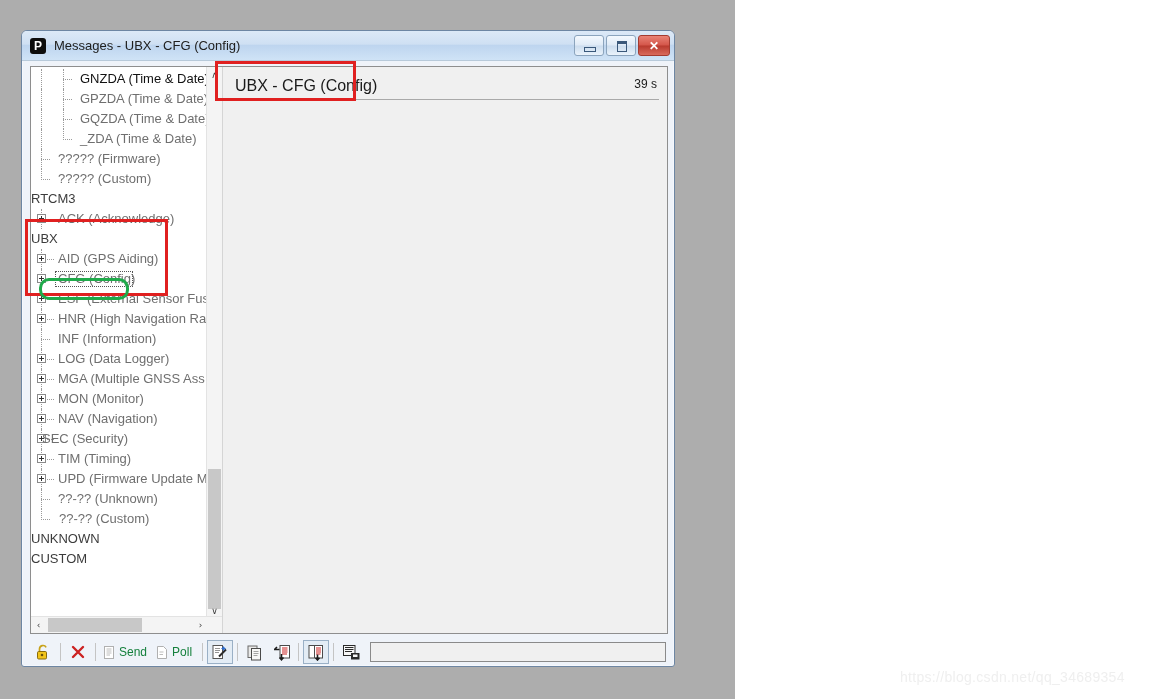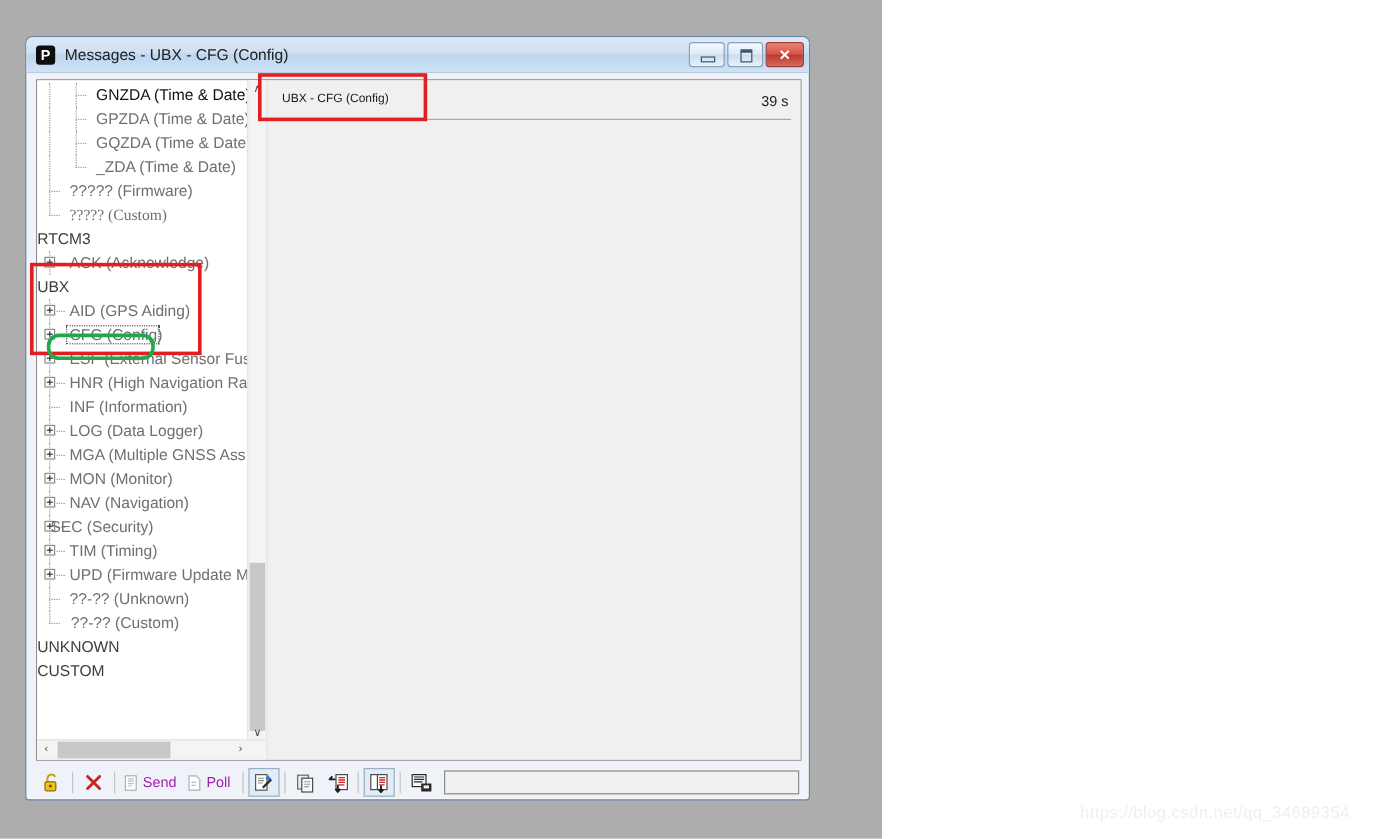--- a/index.html
+++ b/index.html
@@ -290,21 +290,21 @@
   }
   #msg-header {
     position: absolute;
     left: 0; top: 0;
     right: 0;
     height: 34px;
   }
   #msg-title {
     position: absolute;
     left: 12px; top: 10px;
-    font-size: 10px;
+    font-size: 16px;
     color: #1a1a1a;
     white-space: nowrap;
     font-family: "Liberation Sans", sans-serif;
   }
   #msg-age {
     position: absolute;
     right: 10px; top: 10px;
     font-size: 12px;
     color: #1a1a1a;
     white-space: nowrap;
@@ -346,21 +346,21 @@
     margin: 0 4px;
     flex: 0 0 auto;
   }
   .tb-text-btn {
     display: flex;
     align-items: center;
     gap: 3px;
     padding: 0 6px 0 2px;
     height: 24px;
     font-size: 12px;
-    color: #a21caf;
+    color: #15803d;
     white-space: nowrap;
     font-family: "Liberation Sans", sans-serif;
   }
   #tb-input {
     flex: 1 1 auto;
     height: 20px;
     margin-left: 6px;
     margin-right: 2px;
     background: #f0f0f0;
     border: 1px solid #8a8a8a;
@@ -442,21 +442,21 @@
                 <span class="tree-label" style="left: 49px;">_ZDA (Time &amp; Date)</span>
               </div>
               <div class="tree-row">
                 <span class="vline" style="left: 10px;"></span>
                 <span class="hline" style="left: 10px; width: 9px;"></span>
                 <span class="tree-label" style="left: 27px;">????? (Firmware)</span>
               </div>
               <div class="tree-row">
                 <span class="elbow" style="left: 10px;"></span>
                 <span class="hline" style="left: 10px; width: 9px;"></span>
-                <span class="tree-label" style="left: 27px; font-family: Liberation Serif, serif;">????? (Custom)</span>
+                <span class="tree-label" style="left: 27px;">????? (Custom)</span>
               </div>
               <div class="tree-row root">
                 <span class="tree-label" style="left: 0px;">RTCM3</span>
               </div>
               <div class="tree-row">
                 <span class="vline" style="left: 10px;"></span>
                 <span class="plus-box" style="left: 6px;"></span>
                 <span class="hline" style="left: 16px; width: 7px;"></span>
                 <span class="tree-label" style="left: 27px;">ACK (Acknowledge)</span>
               </div>

